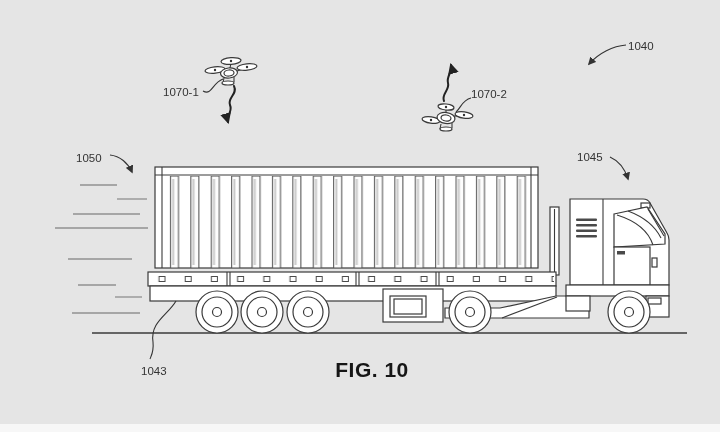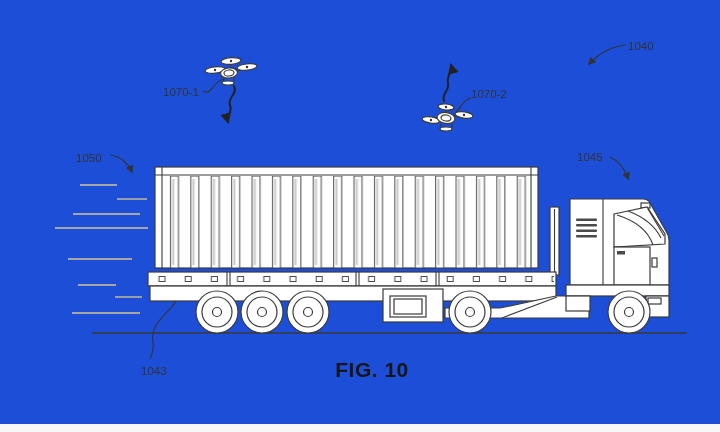--- a/index.html
+++ b/index.html
@@ -1,16 +1,16 @@
 <!DOCTYPE html>
 <html><head>
 <meta charset="utf-8">
 <style>
   html,body{margin:0;padding:0;background:#ffffff;}
-  .stage{position:relative;width:720px;height:432px;background:#1d4ed8;overflow:hidden;
+  .stage{position:relative;width:720px;height:432px;background:#e5e5e5;overflow:hidden;
          font-family:"Liberation Sans", sans-serif;}
   svg{display:block;}
   svg text{font-family:"Liberation Sans", sans-serif;fill:#333333;font-size:11.5px;}
   svg text.fig-caption{font-size:21px;font-weight:bold;fill:#161616;letter-spacing:.5px;}
   .thin{stroke:#3a3a3a;stroke-width:1.1;fill:none;}
   .fillw{fill:#ffffff;stroke:#3a3a3a;stroke-width:1.2;}
   .lead{stroke:#333;stroke-width:1.1;fill:none;}
   .squig{stroke:#222;stroke-width:2;fill:none;stroke-linecap:round;}
   .motion{stroke:#a6a6a6;stroke-width:1.8;}
 </style>

